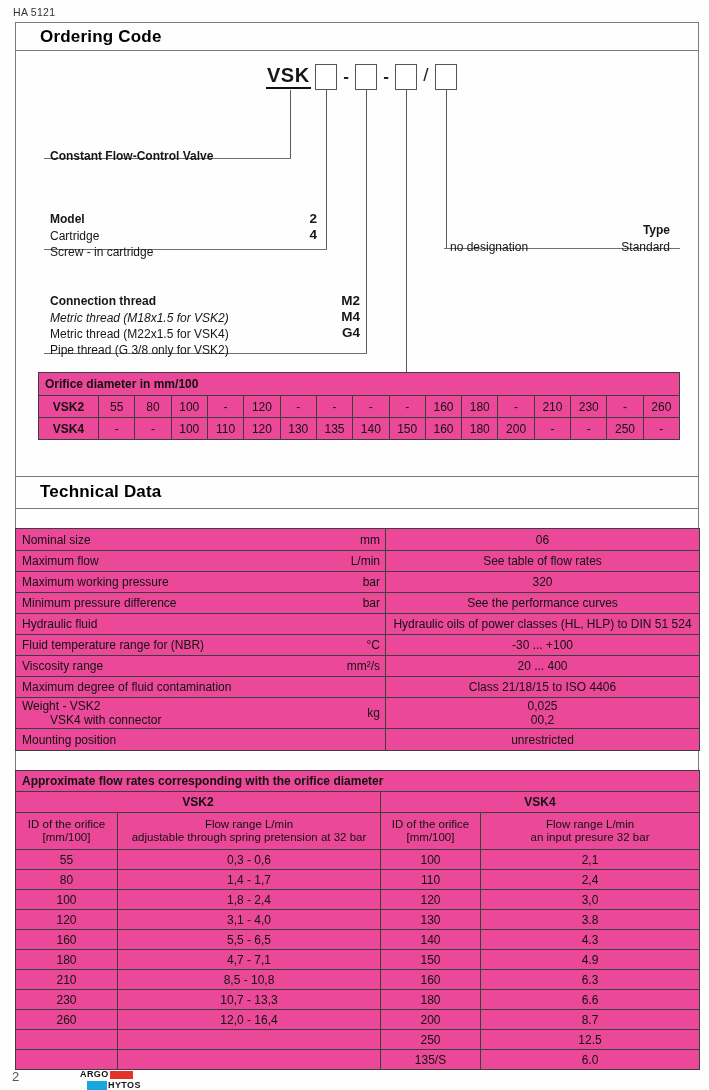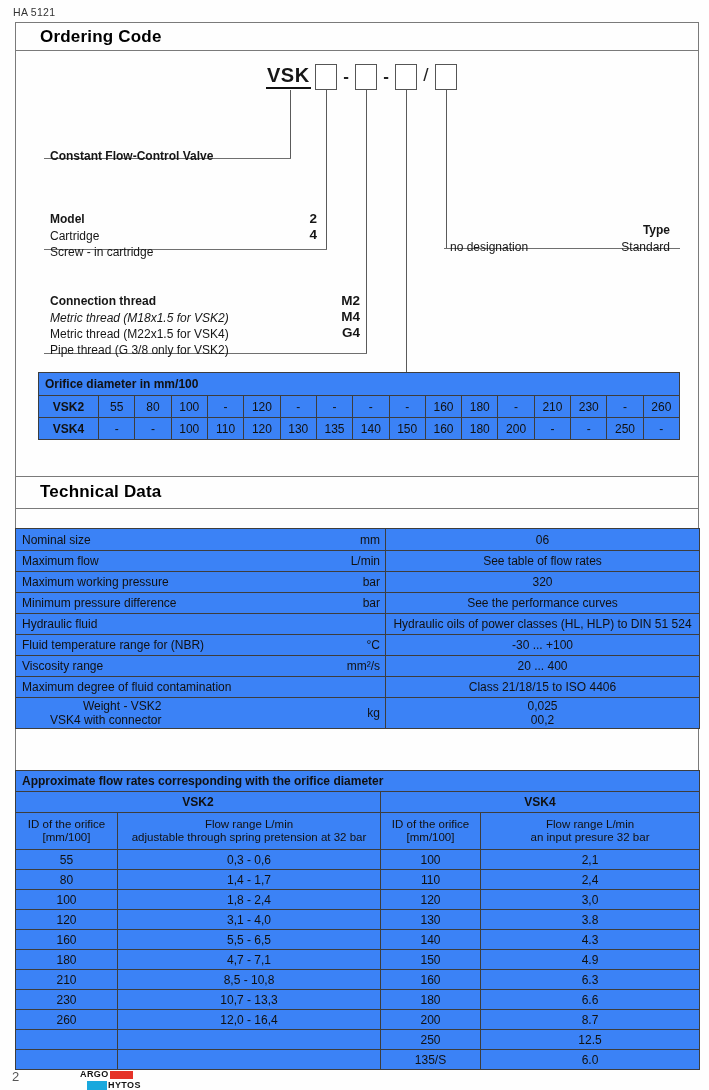--- a/index.html
+++ b/index.html
@@ -15,26 +15,26 @@
   .txt{position:absolute;font-size:12px;white-space:nowrap;margin-top:15px;}
   .bold{font-weight:bold;}
   .ralign{text-align:right;}
   .code-val{position:absolute;font-size:13.5px;font-weight:bold;text-align:right;white-space:nowrap;}
   .vsk{position:absolute;left:266px;top:64px;font-size:20px;font-weight:bold;letter-spacing:.5px;
        border-bottom:2.5px solid #111;padding:0 1px 1px 1px;line-height:22px;}
   .codebox{position:absolute;top:64px;width:22px;height:26px;border:1.5px solid #555;
            box-sizing:border-box;background:#fff;}
   .sep{position:absolute;top:67px;width:12px;text-align:center;font-size:17px;font-weight:bold;color:#222;}
   .slash{top:64px;font-size:19px;font-weight:normal;}
-  table{border-collapse:collapse;position:absolute;table-layout:fixed;font-size:12px;background:#3b82f6;}
+  table{border-collapse:collapse;position:absolute;table-layout:fixed;font-size:12px;background:#ec4899;}
   td{border:1px solid #3d3d3d;padding:0;text-align:center;vertical-align:middle;color:#111;
      overflow:hidden;white-space:nowrap;}
   .title-cell{text-align:left;font-weight:bold;padding-left:6px;}
   .o-label{font-weight:bold;}
-  .t-left{text-align:right;}
+  .t-left{text-align:left;}
   .t-wrap{display:flex;justify-content:space-between;align-items:center;width:100%;box-sizing:border-box;
           padding:0 5px 0 6px;}
   .t-ind{padding-left:28px;}
   .t-unit{padding-left:4px;}
   .t-val div{line-height:14px;}
   .fr-title td{text-align:left;font-weight:bold;padding-left:6px;}
   .fr-group td{font-weight:bold;}
   .fr-head td{font-size:11.5px;line-height:13.5px;white-space:normal;}
   .footer-pagenum{position:absolute;left:12px;top:1069px;font-size:13px;color:#555;}
   .logo{position:absolute;left:80px;top:1070px;}
@@ -265,20 +265,33 @@
               <div class="t-lab">
                 <div>Weight - VSK2</div>
                 <div class="t-ind">VSK4 with connector</div>
               </div>
               <div class="t-unit">kg</div>
             </div>
           </td>
           <td class="t-val">
             <div>0,025</div>
             <div>00,2</div>
+          </td>
+        </tr>
+        <tr style="height: 22px;">
+          <td class="t-left">
+            <div class="t-wrap">
+              <div class="t-lab">
+                <div>Mounting position</div>
+              </div>
+              <div class="t-unit"></div>
+            </div>
+          </td>
+          <td class="t-val">
+            <div>unrestricted</div>
           </td>
         </tr>
       </tbody>
   </table>
 
   <table class="flow" style="left:15px;top:770px;width:684px;">
     <colgroup>
         <col style="width:102px;">
         <col style="width:263px;">
         <col style="width:100px;">

